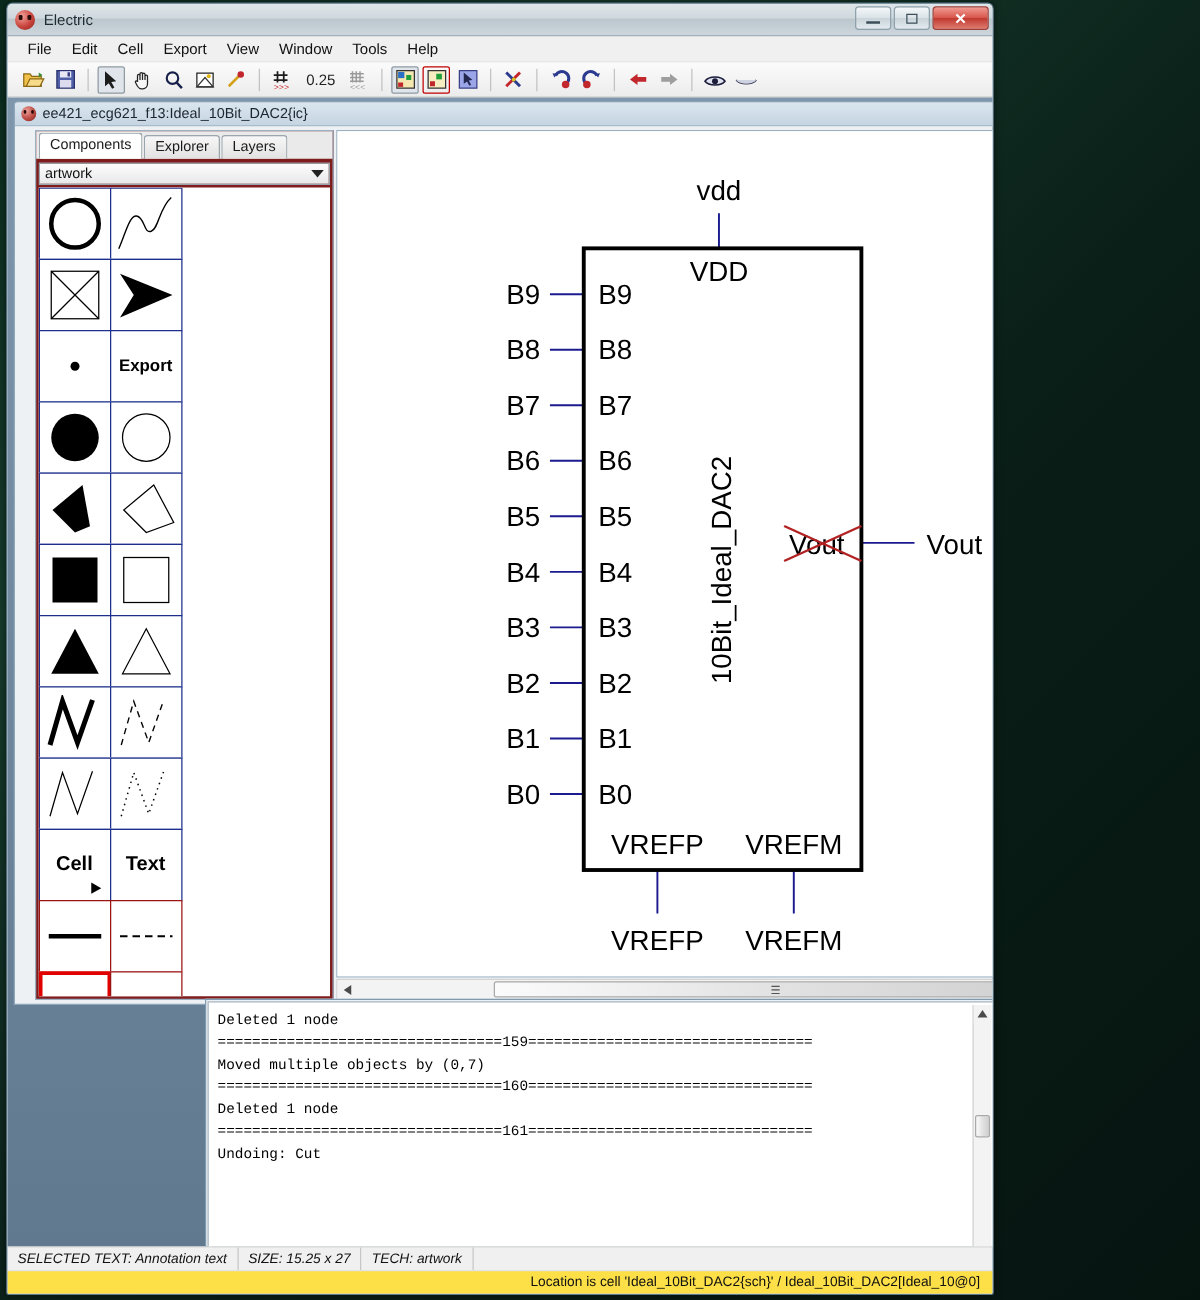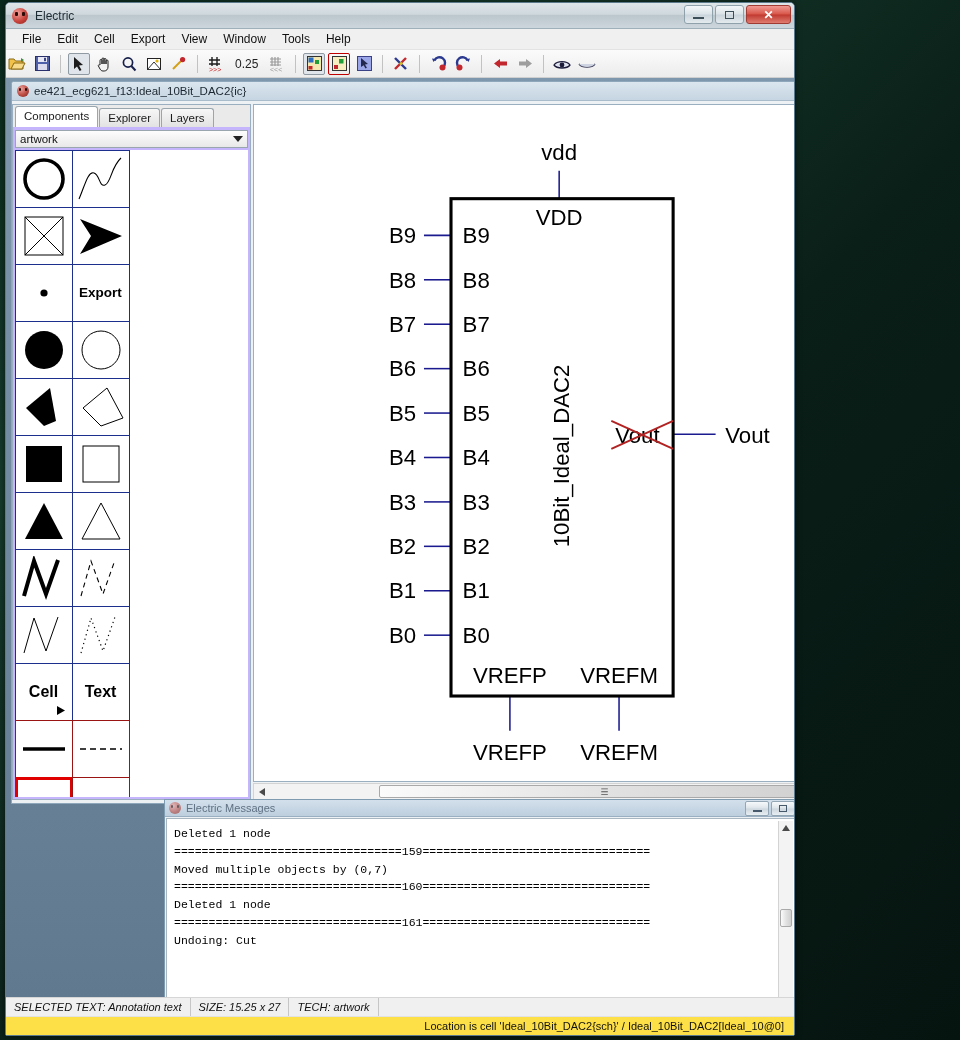--- a/index.html
+++ b/index.html
@@ -82,21 +82,21 @@
     padding: 5px 8px;
     white-space:nowrap;
   }
 
   
   #toolbar {
     height: 28px; flex:0 0 28px;
     background: linear-gradient(to bottom,#fbfbfb,#ececec);
     border-bottom:1px solid #cfcfcf;
     display:flex; align-items:center;
-    gap: 3px;
+    padding-left: 10px; gap: 3px;
   }
   .tb-sep { width:1px; height:18px; background:#c2c2c2; margin:0 4px; }
   .tb-btn {
     width:22px; height:22px;
     display:flex; align-items:center; justify-content:center;
     border:1px solid transparent; border-radius:2px;
     position:relative;
   }
   .tb-btn.active { border:1px solid #8f9aa3; background:#dfe5ea; }
   .tb-btn.redbox { border:1px solid #c00000; }
@@ -147,24 +147,24 @@
   .mdi-btn.close{ background:linear-gradient(to bottom,#f0a198,#d95d51 48%,#c03b30 52%,#e58276);
     border-color:#a03b33; color:#fff; font-weight:bold; font-size:10px;}
   .mdi-btn .bar{width:9px;height:2px;background:#46596a;margin-top:5px;}
   .mdi-btn .sq{width:8px;height:7px;border:1.4px solid #46596a;}
 
   #mdi-body { flex:1 1 auto; display:flex; min-height:0; }
 
   
   #palette {
     width:239px; flex:0 0 239px;
-    background:#c4b5fd;
+    background:#7f1d1d;
     border-right:1px solid #9ab0c0;
     display:flex; flex-direction:column;
-    margin:3px 0 3px 0;
+    margin:3px 0 3px 16px;
     border:1px solid #9ab0c0;
     min-height:0;
     justify-content:space-between;
   }
   #palette-tabs { display:flex; height:22px; flex:0 0 22px; background:#eaeaea; padding-left:2px; align-items:flex-end; }
   .ptab {
     font-size:11.5px; padding:3px 8px 3px 8px; border:1px solid #9aa6ad; border-bottom:none;
     background:linear-gradient(to bottom,#f7f7f7,#e2e2e2); border-radius:3px 3px 0 0;
     color:#1a1a1a; margin-right:1px;
   }
@@ -690,32 +690,20 @@
                     <span class="arr-right"></span>
                   </div>
               </div>
             </div>
           </div>
 
         </div>
       </div>
 
       <div id="mdi-messages">
-        <div id="msg-titlebar">
-          <div class="mdi-icon" style="opacity:.6"></div>
-          <div id="msg-title">Electric Messages</div>
-          <div class="mdi-btns">
-            <div class="mdi-btn">
-                <span class="bar"></span>
-              </div>
-            <div class="mdi-btn">
-                <span class="sq"></span>
-              </div>
-          </div>
-        </div>
         <div id="msg-body">
           <div id="msg-text">Deleted 1 node
 =================================159=================================
 Moved multiple objects by (0,7)
 =================================160=================================
 Deleted 1 node
 =================================161=================================
 Undoing: Cut</div>
           <div id="msg-vscroll">
             <div class="sb-arrow" style="top:0;left:0;width:14px;height:14px">

